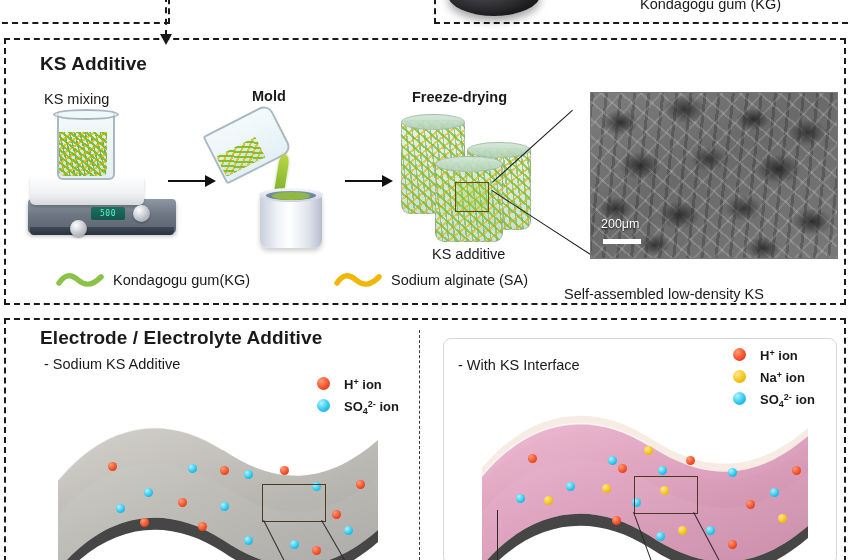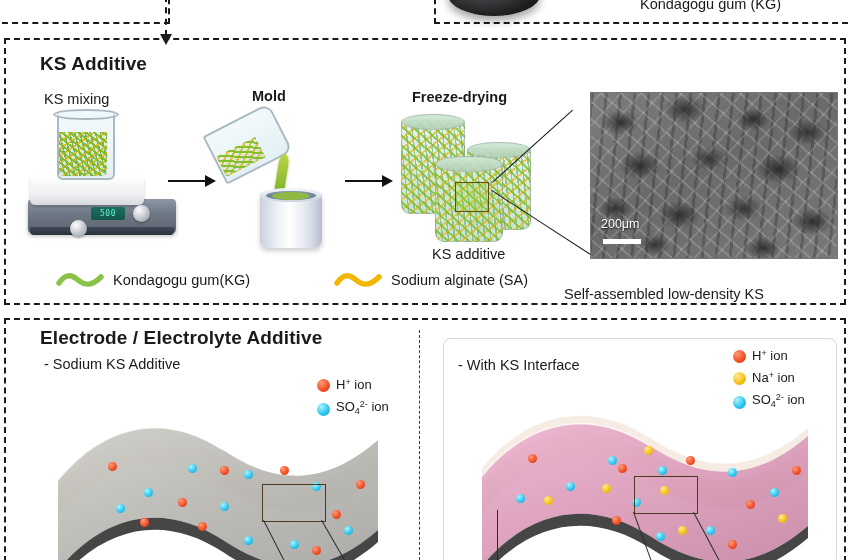--- a/index.html
+++ b/index.html
@@ -40,21 +40,21 @@
   
   .gum-row{position:absolute;display:flex;align-items:center;gap:9px;font-size:14.5px;}
   .gum-kg{left:56px;top:272px;}
   .gum-sa{left:334px;top:272px;}
   .squig{width:48px;height:16px;flex:0 0 auto;}
 
   
   .ion-list{position:absolute;display:flex;flex-direction:column;gap:7px;}
   .ion-left{left:317px;top:377px;}
   .ion-right{left:733px;top:348px;}
-  .ion-row{display:flex;align-items:flex-end;gap:6px;font-size:13px;font-weight:normal;}
+  .ion-row{display:flex;align-items:flex-start;gap:14px;font-size:13px;font-weight:bold;}
   .dot{width:13px;height:13px;border-radius:50%;flex:0 0 auto;}
   .dot-h{background:radial-gradient(circle at 33% 30%,#ff9a78 0%,#f4522a 55%,#c92d08 100%);}
   .dot-na{background:radial-gradient(circle at 33% 30%,#ffe898 0%,#f5c518 55%,#d79c00 100%);}
   .dot-so4{background:radial-gradient(circle at 33% 30%,#b0f3ff 0%,#2fc8f0 55%,#0b9ed0 100%);}
   .sub{font-size:9px;vertical-align:-3px;}
   .sup{font-size:9px;vertical-align:4px;}
 
   
   .arrow-r{position:absolute;height:2px;background:#111;}
   .arrow-r::after{content:"";position:absolute;right:-2px;top:-5px;border-left:11px solid #111;

